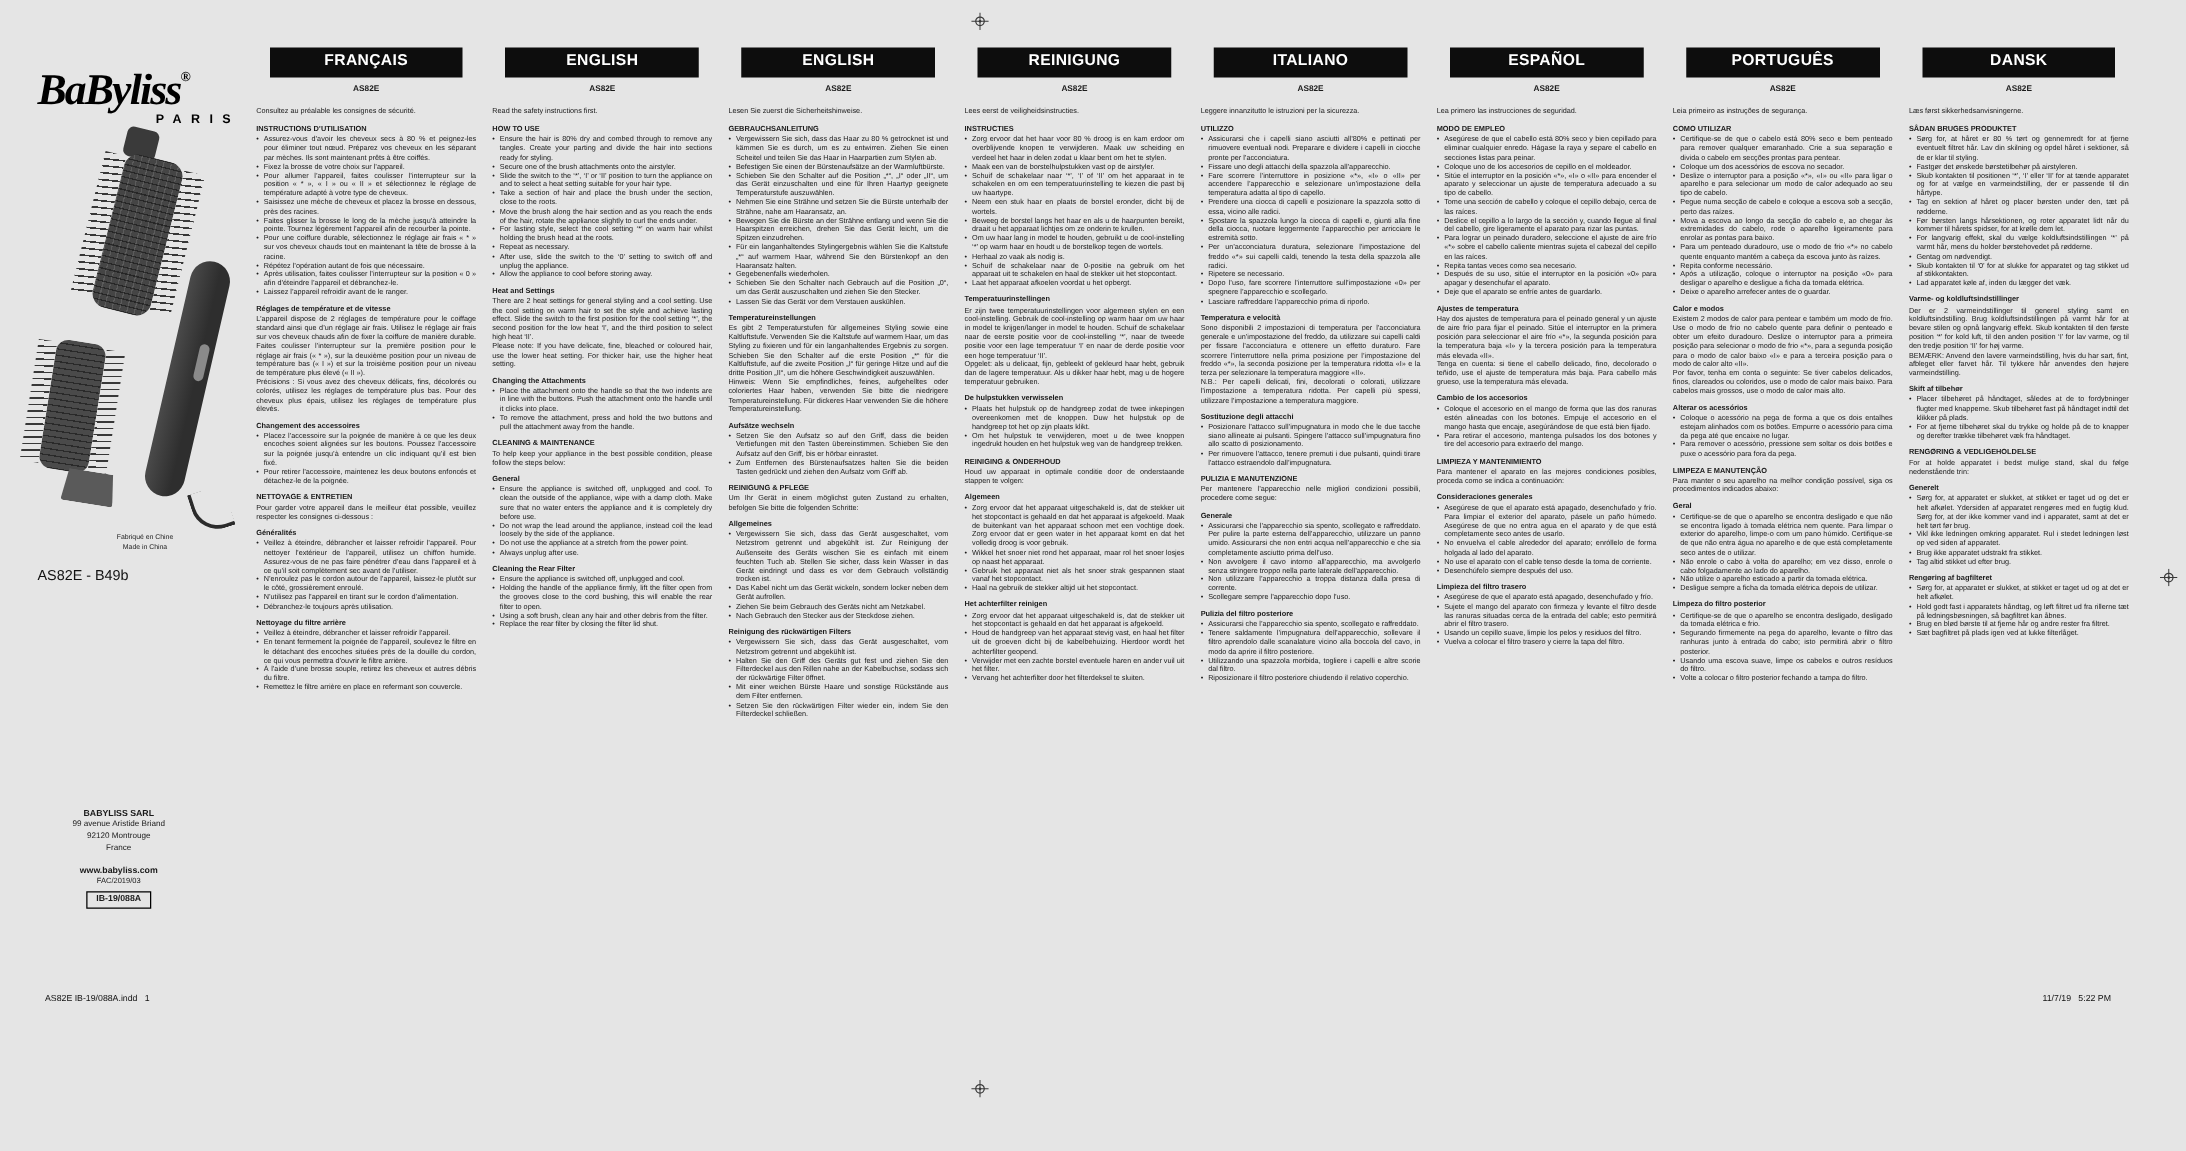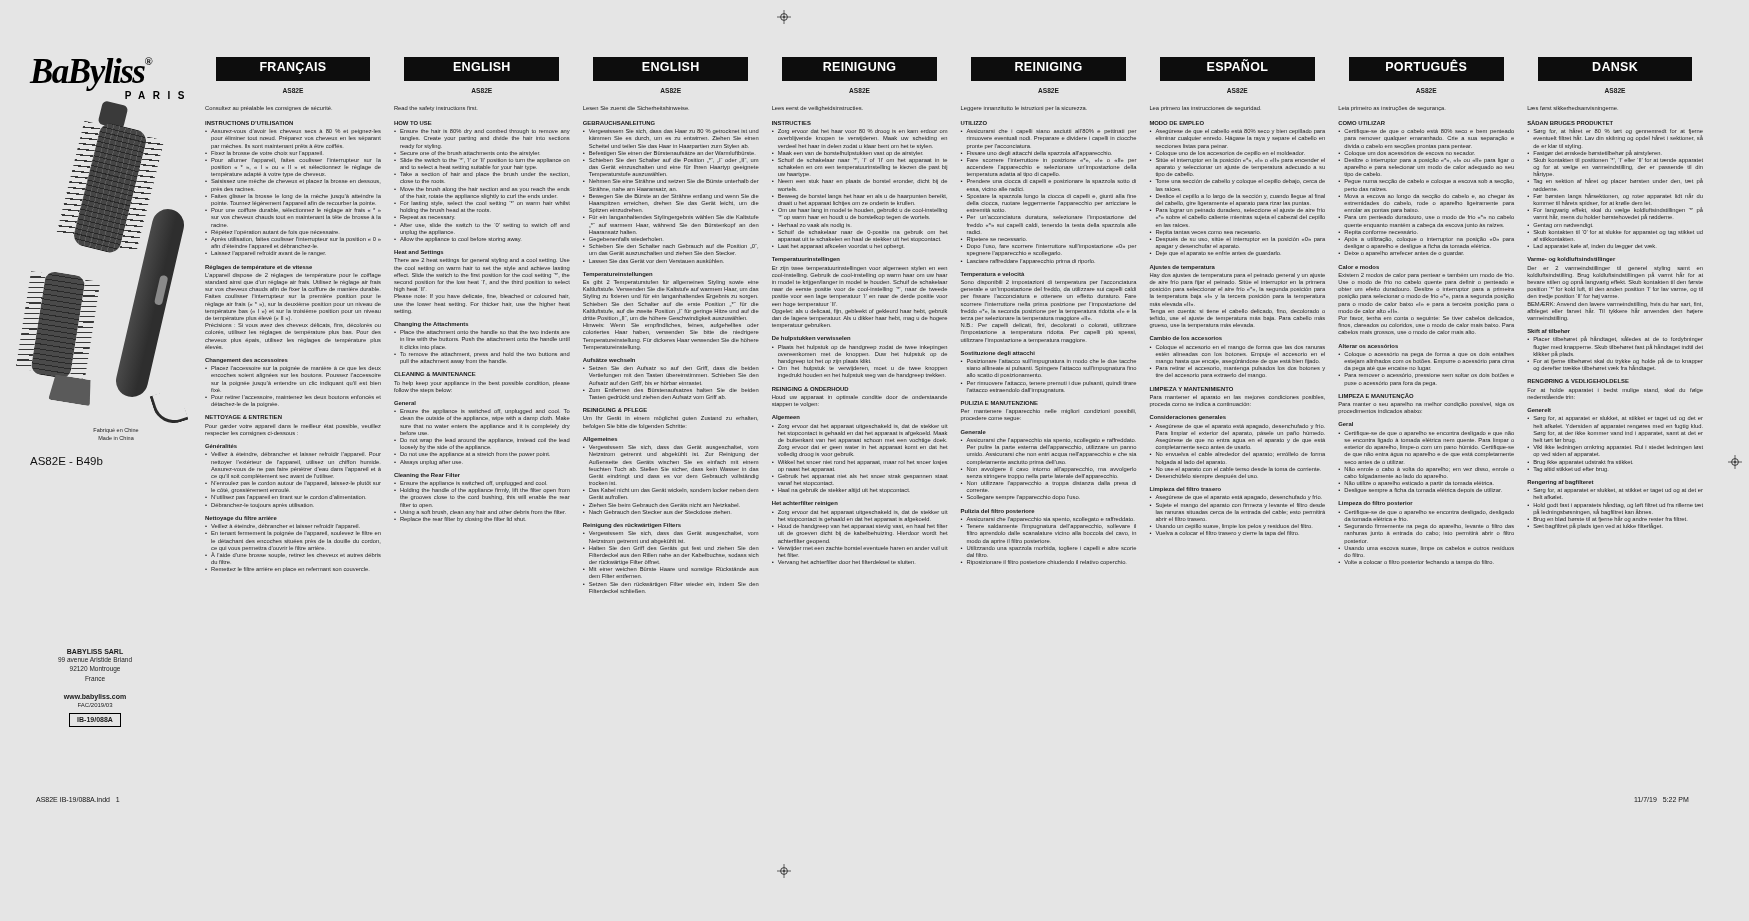--- a/index.html
+++ b/index.html
@@ -56,21 +56,21 @@
 
   .addr { position:absolute; left:20px; top:648px; width:150px; text-align:center; }
   .addr .co { font-weight:bold; font-size:7px; }
   .addr .ln { font-size:6.5px; line-height:1.45; }
   .addr .web { font-weight:bold; font-size:7px; margin-top:10px; }
   .addr .fac { font-size:6px; margin-top:2px; }
   .ibbox { display:inline-block; margin-top:5px; padding:2px 7px 3px;
            border:1.2px solid #000; font-weight:bold; font-size:7px; }
 
   
-  .cols { position:absolute; left:205px; top:57px; width:1498px;
+  .cols { position:absolute; left:205px; top:38px; width:1498px;
           display:flex; gap:13px; align-items:flex-start; }
   .col { flex:1 1 0; font-size:5.8px; line-height:1.24; text-align:justify; }
   .lang-bar { background:#0d0d0d; color:#fff; font-weight:bold; font-size:12.5px;
               letter-spacing:.3px; text-align:center; padding:3px 0 5px;
               width:88%; margin:0 auto; }
   .model { text-align:center; font-weight:bold; font-size:6.6px; margin:6px 0 10px; }
   .lead { margin:0 0 8px; }
   .sec-h { font-size:5.9px; font-weight:bold; text-align:left; margin:6px 0 1px; }
   .item { margin:0; }
   .item.bullet { position:relative; padding-left:6px; }
@@ -268,21 +268,21 @@
         <p class="item bullet">Wikkel het snoer niet rond het apparaat, maar rol het snoer losjes op naast het apparaat.</p>
         <p class="item bullet">Gebruik het apparaat niet als het snoer strak gespannen staat vanaf het stopcontact.</p>
         <p class="item bullet">Haal na gebruik de stekker altijd uit het stopcontact.</p>
         <h3 class="sec-h">Het achterfilter reinigen</h3>
         <p class="item bullet">Zorg ervoor dat het apparaat uitgeschakeld is, dat de stekker uit het stopcontact is gehaald en dat het apparaat is afgekoeld.</p>
         <p class="item bullet">Houd de handgreep van het apparaat stevig vast, en haal het filter uit de groeven dicht bij de kabelbehuizing. Hierdoor wordt het achterfilter geopend.</p>
         <p class="item bullet">Verwijder met een zachte borstel eventuele haren en ander vuil uit het filter.</p>
         <p class="item bullet">Vervang het achterfilter door het filterdeksel te sluiten.</p>
       </section>
       <section class="col">
-        <div class="lang-bar">REINIGING</div>
+        <div class="lang-bar">ITALIANO</div>
         <div class="model">AS82E</div>
         <p class="lead">Leggere innanzitutto le istruzioni per la sicurezza.</p>
         <h3 class="sec-h">UTILIZZO</h3>
         <p class="item bullet">Assicurarsi che i capelli siano asciutti all’80% e pettinati per rimuovere eventuali nodi. Preparare e dividere i capelli in ciocche pronte per l’acconciatura.</p>
         <p class="item bullet">Fissare uno degli attacchi della spazzola all’apparecchio.</p>
         <p class="item bullet">Fare scorrere l’interruttore in posizione «*», «I» o «II» per accendere l’apparecchio e selezionare un’impostazione della temperatura adatta al tipo di capello.</p>
         <p class="item bullet">Prendere una ciocca di capelli e posizionare la spazzola sotto di essa, vicino alle radici.</p>
         <p class="item bullet">Spostare la spazzola lungo la ciocca di capelli e, giunti alla fine della ciocca, ruotare leggermente l’apparecchio per arricciare le estremità sotto.</p>
         <p class="item bullet">Per un’acconciatura duratura, selezionare l’impostazione del freddo «*» sui capelli caldi, tenendo la testa della spazzola alle radici.</p>
         <p class="item bullet">Ripetere se necessario.</p>

